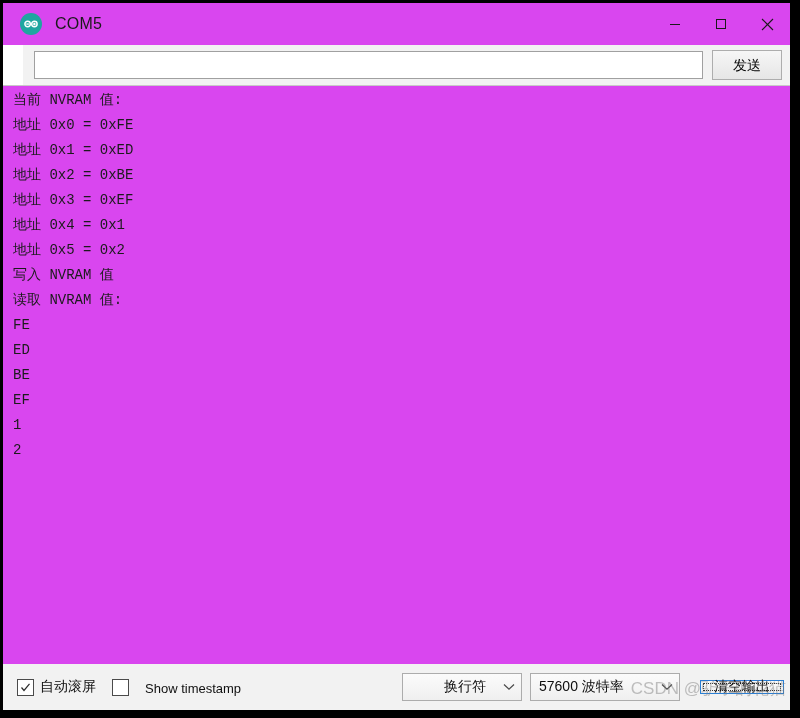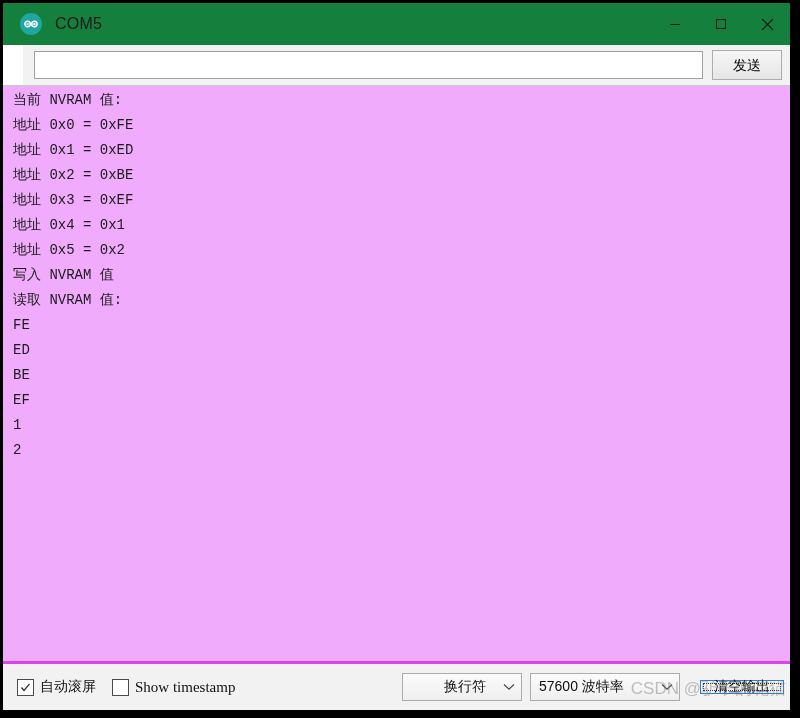--- a/index.html
+++ b/index.html
@@ -24,21 +24,21 @@
     background: #ffffff;
     display: flex;
     flex-direction: column;
     box-sizing: border-box;
   }
 
   
   #title-bar {
     height: 42px;
     min-height: 42px;
-    background: #15803d;
+    background: #d946ef;
     display: flex;
     align-items: center;
     position: relative;
   }
   #app-icon {
     width: 22px;
     height: 22px;
     border-radius: 50%;
     background: #1fa6a0;
     margin-left: 17px;
@@ -107,21 +107,21 @@
     font-family: "Liberation Sans", sans-serif;
     cursor: default;
     padding: 0;
     line-height: 28px;
     box-sizing: border-box;
   }
 
   
   #console-wrap {
     flex: 1 1 auto;
-    background: #f0abfc;
+    background: #d946ef;
     border-top: 1px solid #c8c8c8;
     border-bottom: 3px solid #d946ef;
     overflow: hidden;
     position: relative;
   }
   #console-output {
     position: absolute;
     top: 2px;
     left: 10px;
     right: 4px;
@@ -162,24 +162,24 @@
     flex: none;
   }
   .checkbox svg { display: block; }
   .check-label-cn {
     margin-left: 6px;
     font-size: 14px;
     color: #101010;
     font-family: "Liberation Sans", sans-serif;
   }
   .check-label-en {
-    margin-left: 6px;
-    font-size: 15px;
+    margin-left: 16px;
+    font-size: 13px;
     color: #101010;
-    font-family: Liberation Serif, serif;
+    font-family: Liberation Sans, sans-serif;
   }
   .spacer { flex: 1 1 auto; }
 
   .combo {
     height: 28px;
     background: linear-gradient(#fbfbfb, #efefef);
     border: 1px solid #acacac;
     display: flex;
     align-items: center;
     box-sizing: border-box;

